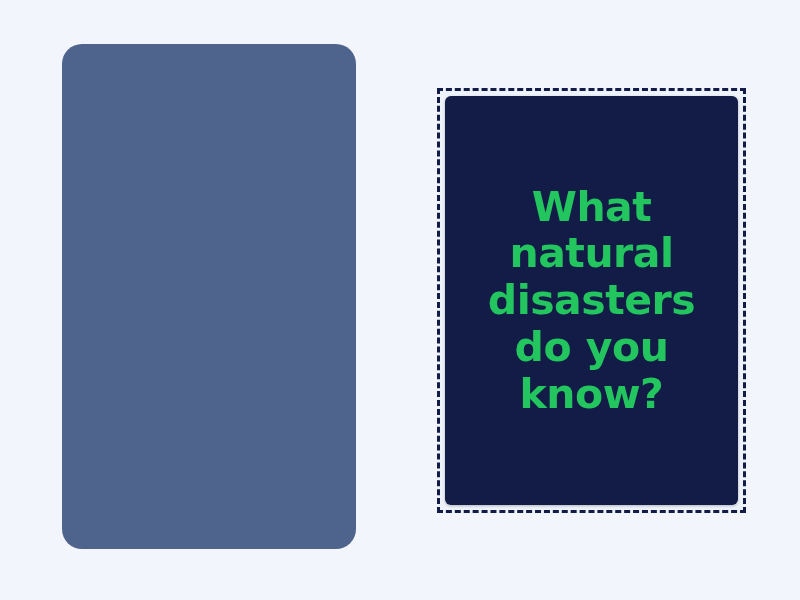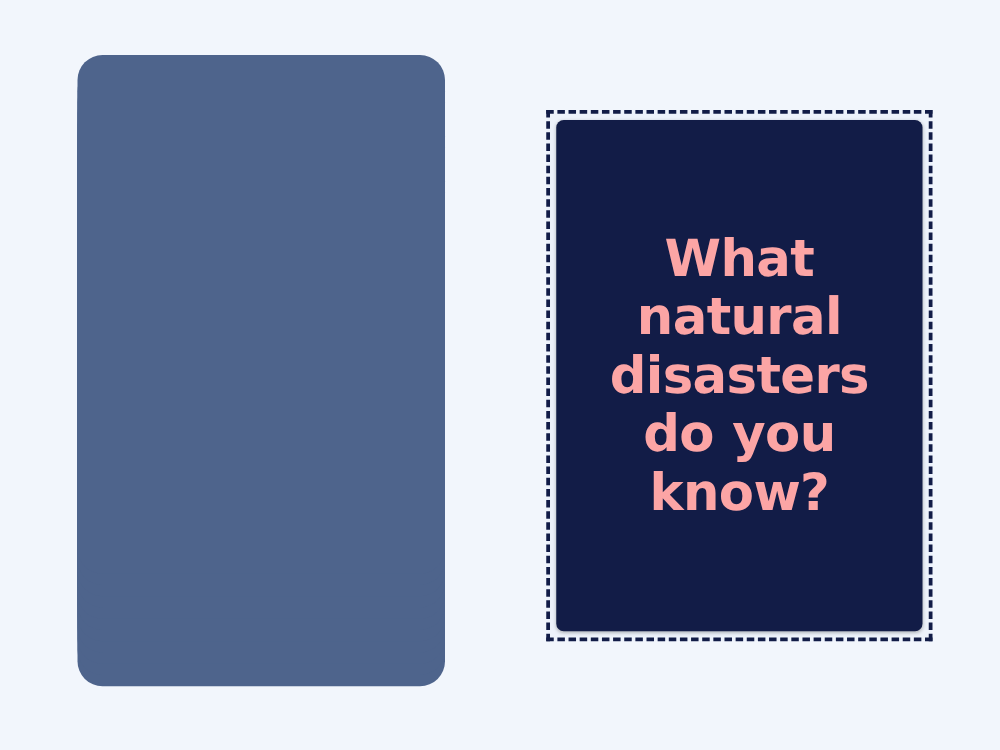--- a/index.html
+++ b/index.html
@@ -74,21 +74,21 @@
     border-radius: 6px;
     box-sizing: border-box;
     display: flex;
     align-items: center;
     justify-content: center;
     padding: 14px 16px;
     box-shadow: 0 1px 3px rgba(0,0,0,0.25);
   }
 
   .card-text {
-    color: #fca5a5;
+    color: #22c55e;
     font-family: "DejaVu Sans", sans-serif;
     font-weight: bold;
     font-size: 41px;
     line-height: 1.14;
     text-align: center;
     letter-spacing: -0.5px;
     word-spacing: 1px;
     margin: 0;
   }
 </style>

